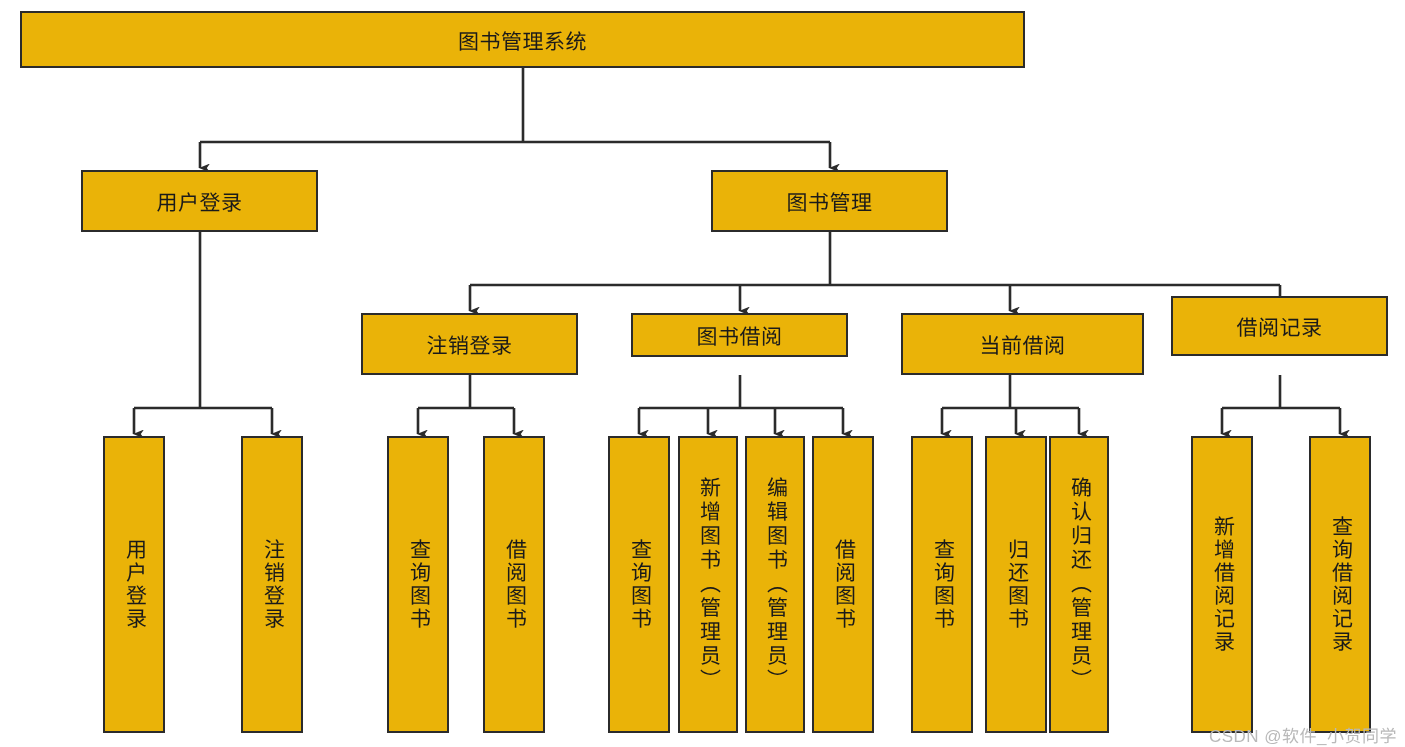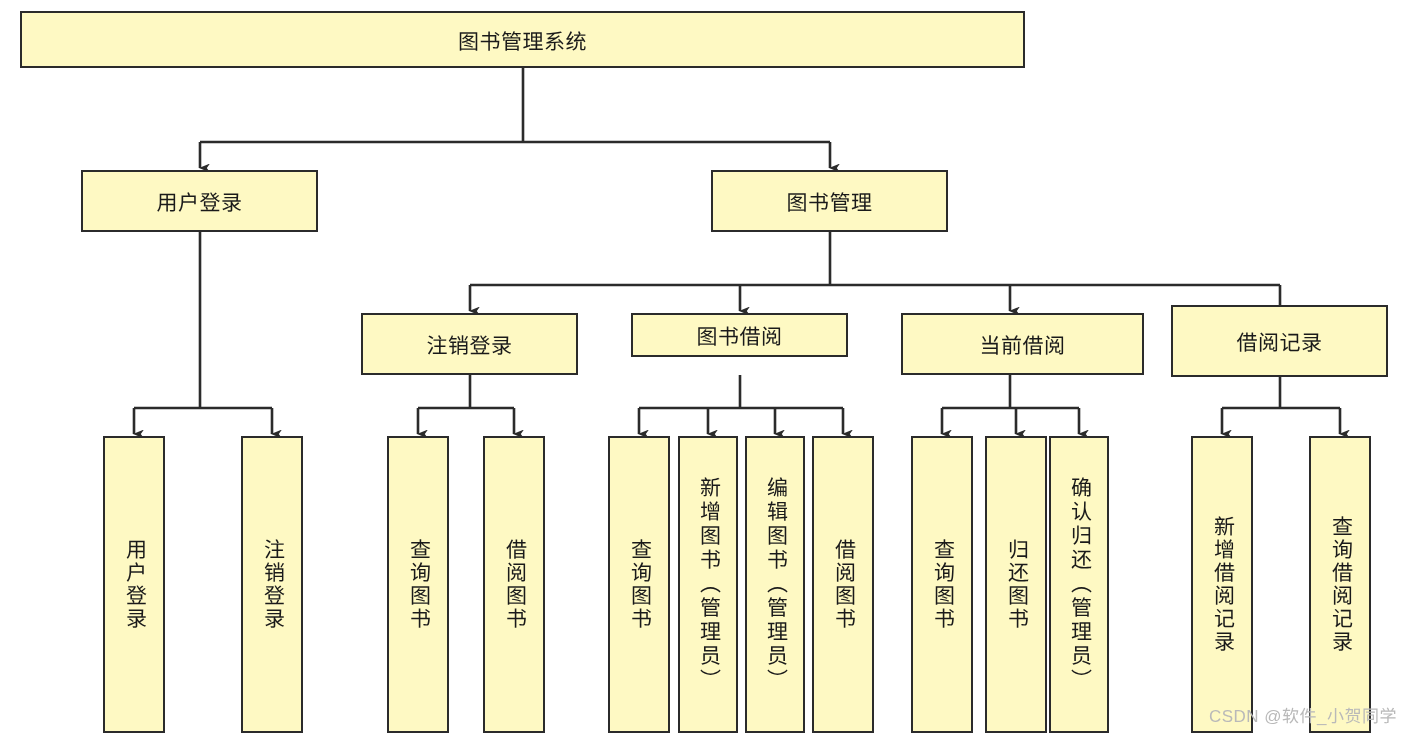--- a/index.html
+++ b/index.html
@@ -23,21 +23,21 @@
     left: 0;
     top: 0;
     width: 1405px;
     height: 747px;
     pointer-events: none;
   }
   .node {
     position: absolute;
     box-sizing: border-box;
     border: 2px solid #2b2b2b;
-    background: #fef9c3;
+    background: #eab308;
     display: flex;
     align-items: center;
     justify-content: center;
     color: #1a1a1a;
     z-index: 2;
   }
   .node.horiz {
     font-size: 21px;
     letter-spacing: 0.5px;
   }
@@ -53,21 +53,21 @@
   .node.vert.tall {
     letter-spacing: 3px;
   }
   .node-label {
     display: block;
     white-space: pre-line;
   }
   #watermark {
     position: absolute;
     right: 8px;
-    bottom: 20px;
+    bottom: 0;
     font-size: 17px;
     color: #b9b9b9;
     letter-spacing: 0.5px;
     z-index: 5;
     user-select: none;
     margin-top: 32px;
   }
 </style>
 </head>
 <body>
@@ -129,21 +129,21 @@
       </div>
       <div class="node horiz" style="left: 361px; top: 313px; width: 217px; height: 62px;">
         <span class="node-label">注销登录</span>
       </div>
       <div class="node horiz" style="left: 631px; top: 313px; width: 217px; height: 44px;">
         <span class="node-label">图书借阅</span>
       </div>
       <div class="node horiz" style="left: 901px; top: 313px; width: 243px; height: 62px;">
         <span class="node-label">当前借阅</span>
       </div>
-      <div class="node horiz" style="left: 1171px; top: 305px; width: 217px; height: 72px;">
+      <div class="node horiz" style="left: 1171px; top: 296px; width: 217px; height: 60px;">
         <span class="node-label">借阅记录</span>
       </div>
       <div class="node vert" style="left: 103px; top: 436px; width: 62px; height: 297px;">
         <span class="node-label">用户登录</span>
       </div>
       <div class="node vert" style="left: 241px; top: 436px; width: 62px; height: 297px;">
         <span class="node-label">注销登录</span>
       </div>
       <div class="node vert" style="left: 387px; top: 436px; width: 62px; height: 297px;">
         <span class="node-label">查询图书</span>

